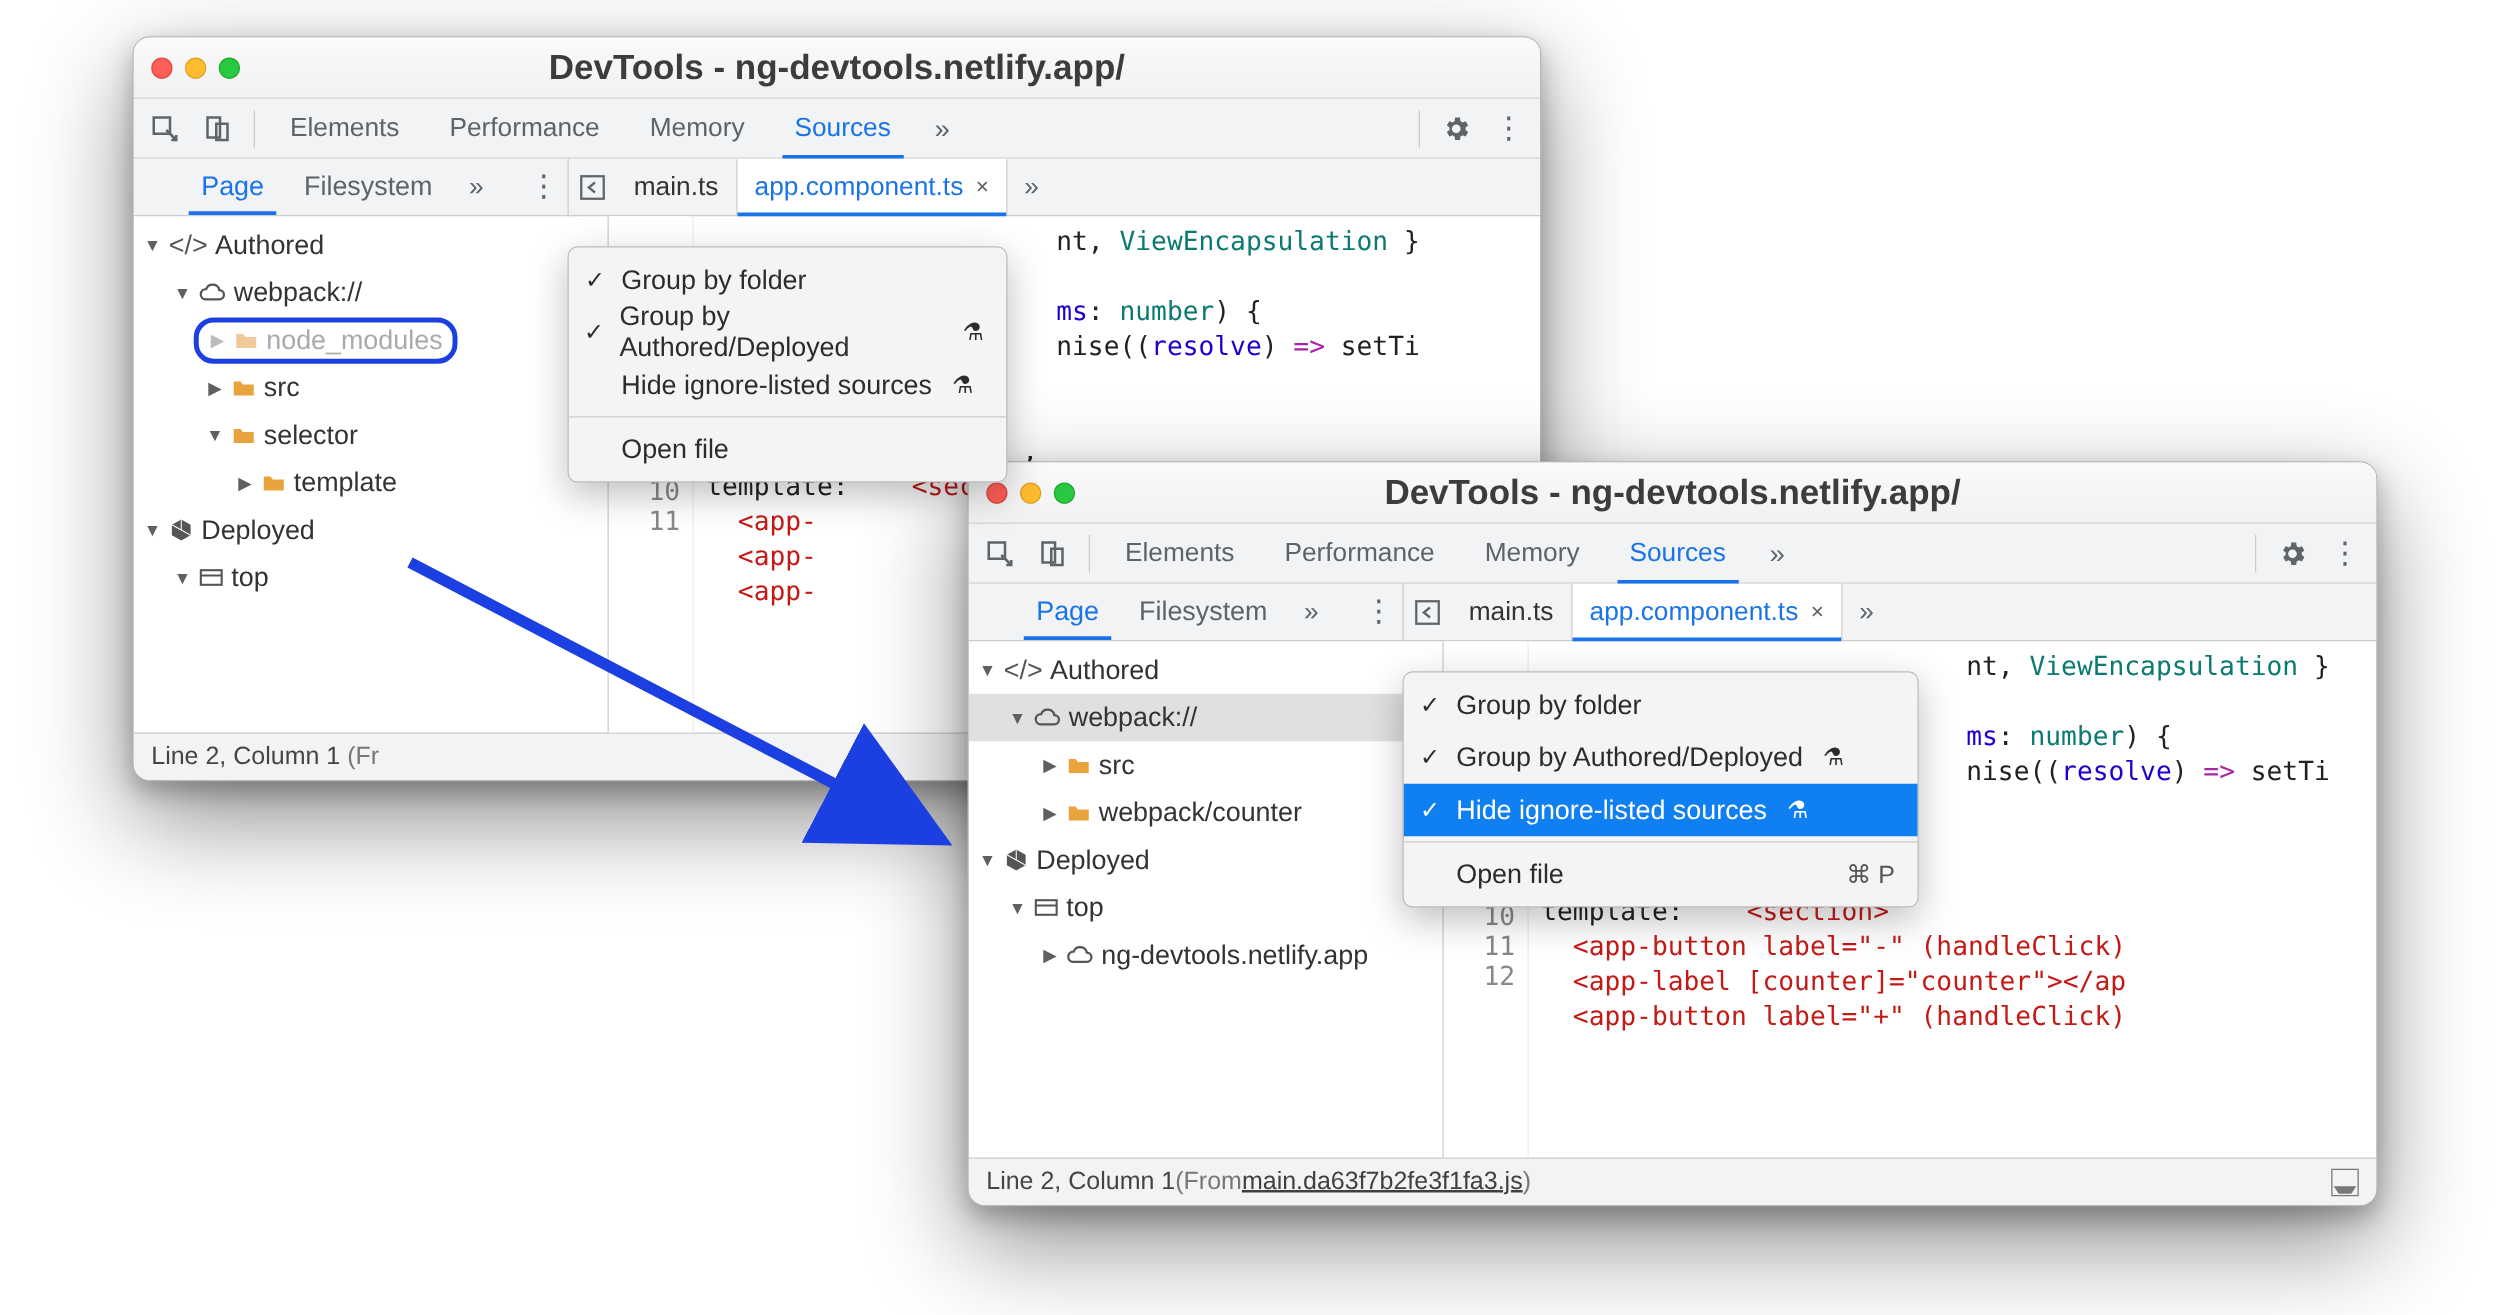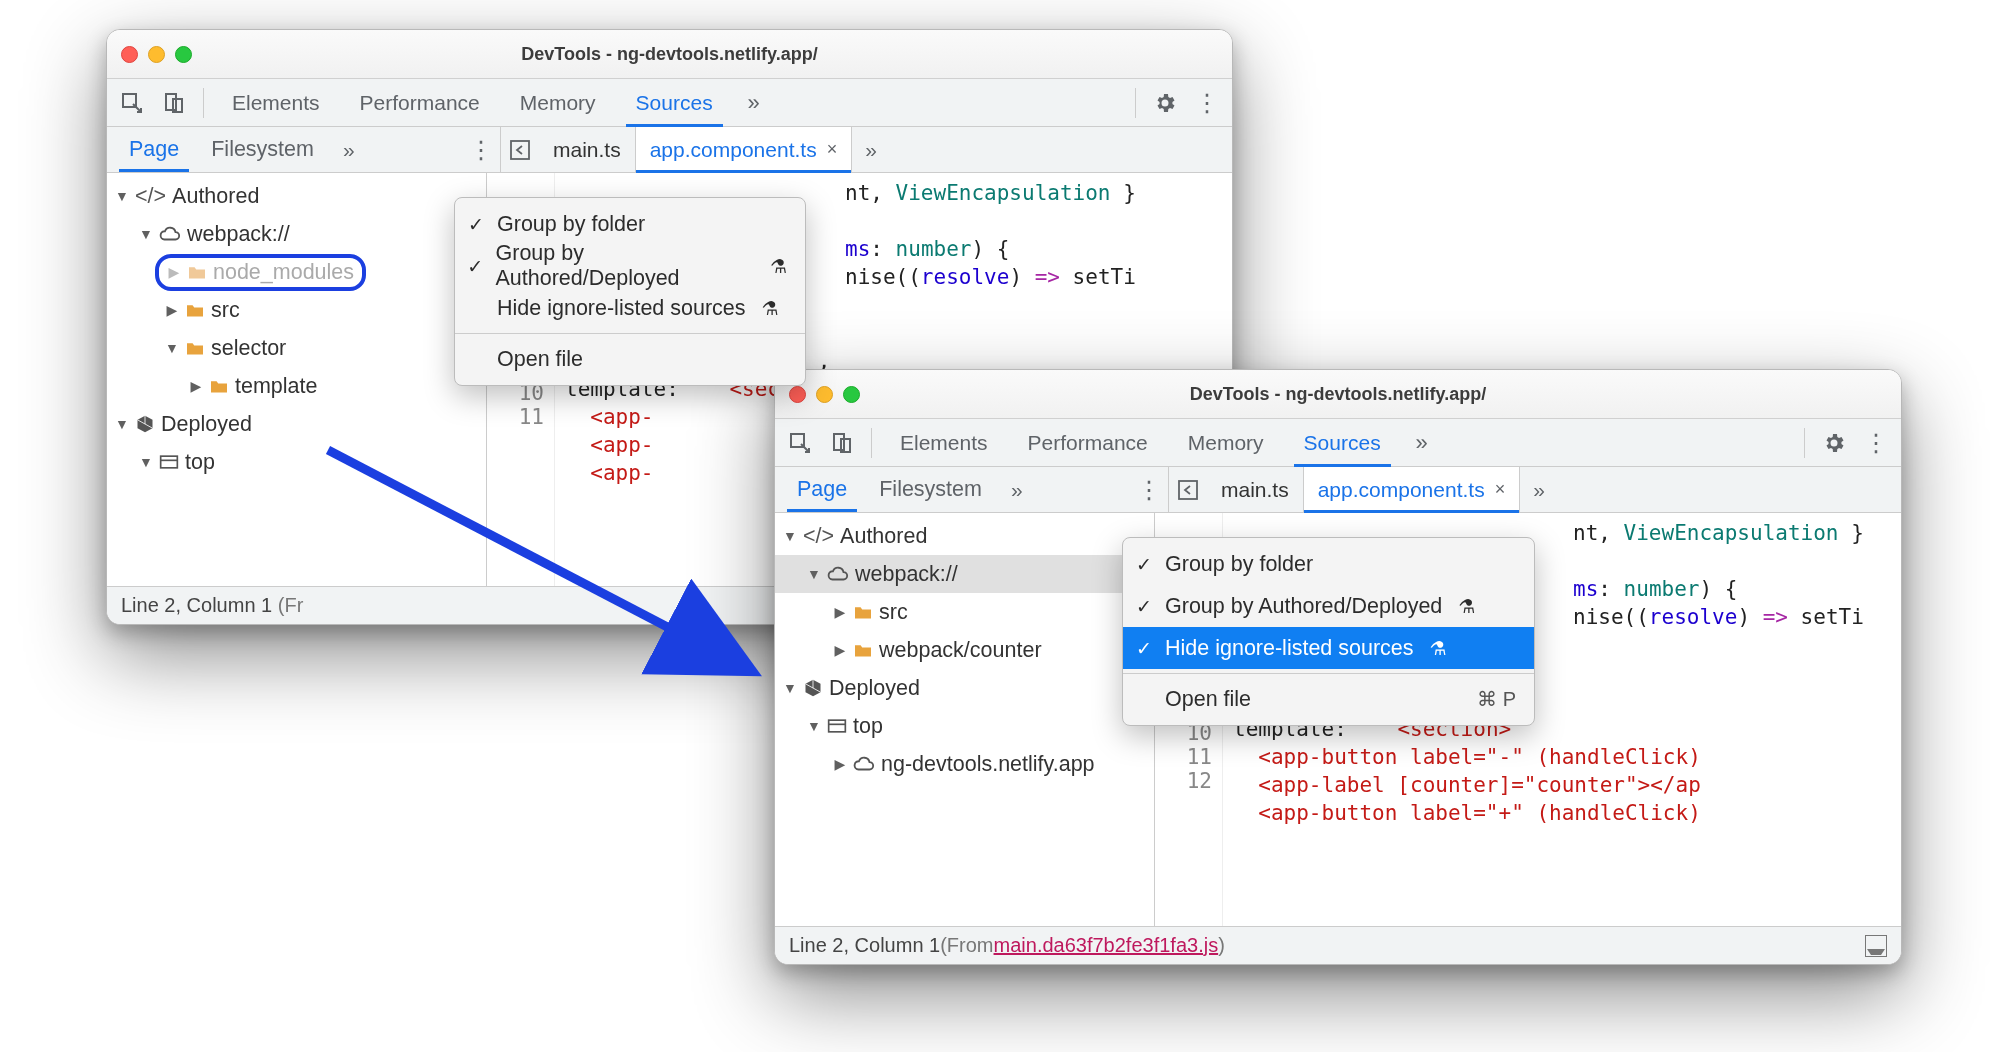--- a/index.html
+++ b/index.html
@@ -29,21 +29,21 @@
     display: flex;
     align-items: center;
     padding: 0 14px;
     position: relative;
   }
   .traffic { display:flex; gap:10px; }
   .dot { width:17px; height:17px; border-radius:50%; }
   .dot.red{background:#ff5f57;border:1px solid #e0443e;}
   .dot.yellow{background:#febc2e;border:1px solid #dea123;}
   .dot.green{background:#28c840;border:1px solid #1aab29;}
-  .title-text{ position:absolute; left:50%; transform:translateX(-50%); font-size:18px; color:#3c3c3c; font-weight:600;}
+  .title-text{ position:absolute; left:50%; transform:translateX(-50%); font-size:28px; color:#3c3c3c; font-weight:600;}
 
   .toolbar {
     height: 48px;
     background:#f1f3f4;
     border-bottom: 1px solid #ccc;
     display:flex;
     align-items:center;
     padding: 0 6px;
     gap:4px;
   }
@@ -54,21 +54,21 @@
   .tb-tab.active::after { content:''; position:absolute; bottom:-1px; left:8px; right:8px; height:3.5px; background:#1a73e8;}
   .spacer{flex:1;}
 
   .subbar {
     height:46px;
     background:#f1f3f4;
     border-bottom:1px solid #ccc;
     display:flex;
     align-items:stretch;
   }
-  .sub-left { width:394px; display:flex; align-items:center; border-right:1px solid #ccc; padding-left:6px;}
+  .sub-left { width:316px; display:flex; align-items:center; border-right:1px solid #ccc; padding-left:6px;margin-left:32px;}
   .sub-tab { padding:0 16px; height:100%; display:flex; align-items:center; font-size:21.5px; color:#5f6368; position:relative; cursor:pointer;}
   .sub-tab.active{color:#1a73e8;}
   .sub-tab.active::after{content:'';position:absolute;bottom:0;left:6px;right:6px;height:3.5px;background:#1a73e8;}
   .sub-spacer{flex:1;}
   .sub-right{flex:1; display:flex; align-items:center;}
   .editor-tab{ height:100%; padding:0 14px; display:flex; align-items:center; gap:10px; font-size:21px; color:#333; cursor:pointer; position:relative;}
   .editor-tab.active{color:#1a73e8; border-left:1px solid #ccc; border-right:1px solid #ccc; background:#fff;}
   .editor-tab.active::after{content:'';position:absolute;bottom:-1px;left:0;right:0;height:3.5px;background:#1a73e8;}
   .close-x{font-size:18px; color:#5f6368;}
 
@@ -88,21 +88,21 @@
   .editor-panel{flex:1; display:flex; overflow:hidden; position:relative;}
   .gutter{ width:68px; background:#fff; border-right:1px solid #eee; text-align:right; padding:6px 10px 0 0; font-family:Menlo,Consolas,monospace; font-size:21px; color:#888;}
   .code{ flex:1; padding:6px 0 0 10px; font-family:Menlo,Consolas,monospace; font-size:21px; line-height:28px; color:#222; white-space:pre; overflow:hidden;}
   .kw{color:#a626a4;}
   .str{color:#c41a16;}
   .var{color:#1c00cf;}
   .type{color:#0b7a71;}
 
   .statusbar{ height:38px; border-top:1px solid #ccc; background:#f1f3f4; display:flex; align-items:center; padding:0 14px; font-size:20px; color:#444;}
   .statusbar .muted{color:#777;}
-  .statusbar .underline{text-decoration:underline; color:#be185d;}
+  .statusbar .underline{text-decoration:underline; color:#404040;}
   .statusbar .end-icon{margin-left:auto; width:22px;height:22px; border:1.5px solid #777; display:flex; align-items:flex-end; justify-content:center;}
   .statusbar .end-icon::before{content:''; width:10px; height:0; border-top:6px solid #777; border-left:4px solid transparent; border-right:4px solid transparent; margin-bottom:1px;}
 
   .context-menu{
     position:absolute;
     background:#f4f4f4;
     border:1px solid #bcbcbc;
     border-radius:8px;
     box-shadow: 0 10px 30px rgba(0,0,0,0.25);
     font-size:21.5px;

